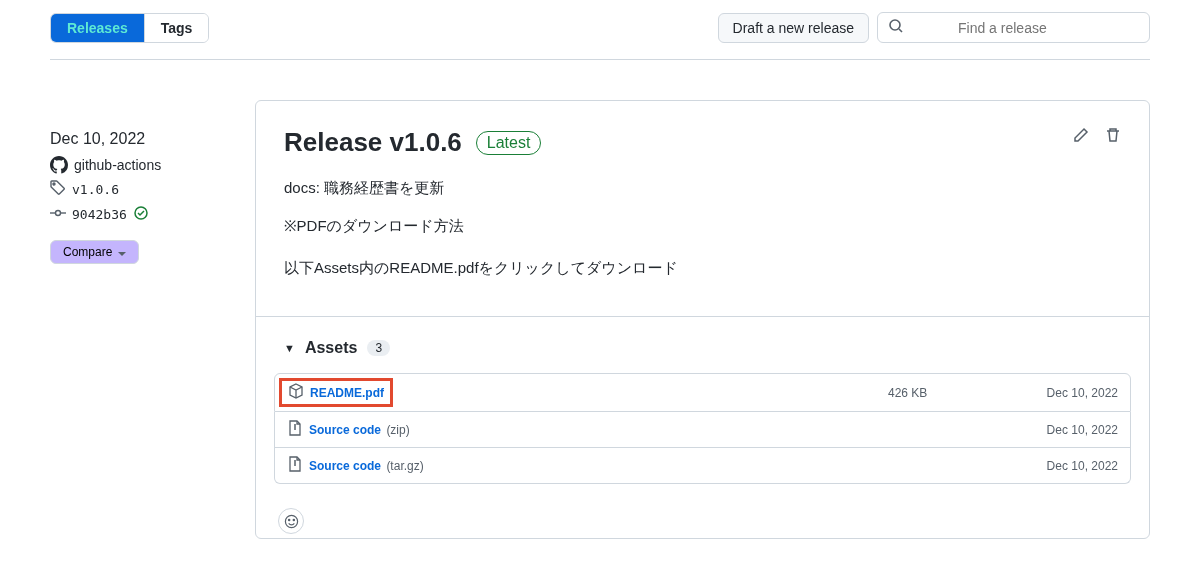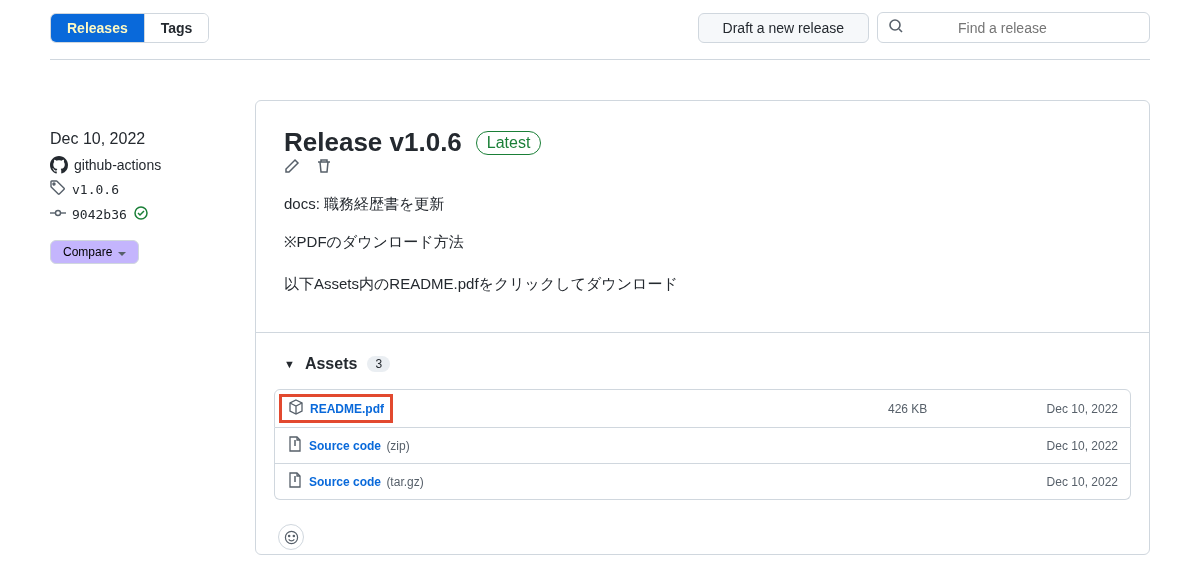--- a/index.html
+++ b/index.html
@@ -31,35 +31,35 @@
     }
     .tab {
       padding: 6px 16px;
       font-size: 14px;
       font-weight: 600;
       cursor: pointer;
       background: #fff;
     }
     .tab.active {
       background: #0969da;
-      color: #fef9c3;
+      color: #5eead4;
     }
     .tab + .tab {
       border-left: 1px solid #d0d7de;
     }
     .top-actions {
       display: flex;
       gap: 8px;
       align-items: center;
     }
     .btn {
       border: 1px solid #d0d7de;
       background: #f6f8fa;
       border-radius: 6px;
-      padding: 6px 24px;
+      padding: 6px 14px;
       font-size: 14px;
       font-weight: 500;
       cursor: pointer;
       color: #24292f;
     }
     .searchbox {
       display: flex;
       align-items: center;
       border: 1px solid #d0d7de;
       border-radius: 6px;
@@ -119,21 +119,20 @@
     .release-card {
       flex: 1;
       border: 1px solid #d0d7de;
       border-radius: 6px;
     }
     .release-header {
       display: flex;
       justify-content: space-between;
       align-items: flex-start;
       padding: 26px 28px 18px;
-      flex-direction: column;
     }
     .release-title-row {
       display: flex;
       align-items: center;
       gap: 14px;
     }
     .release-title {
       font-size: 26px;
       font-weight: 600;
     }

